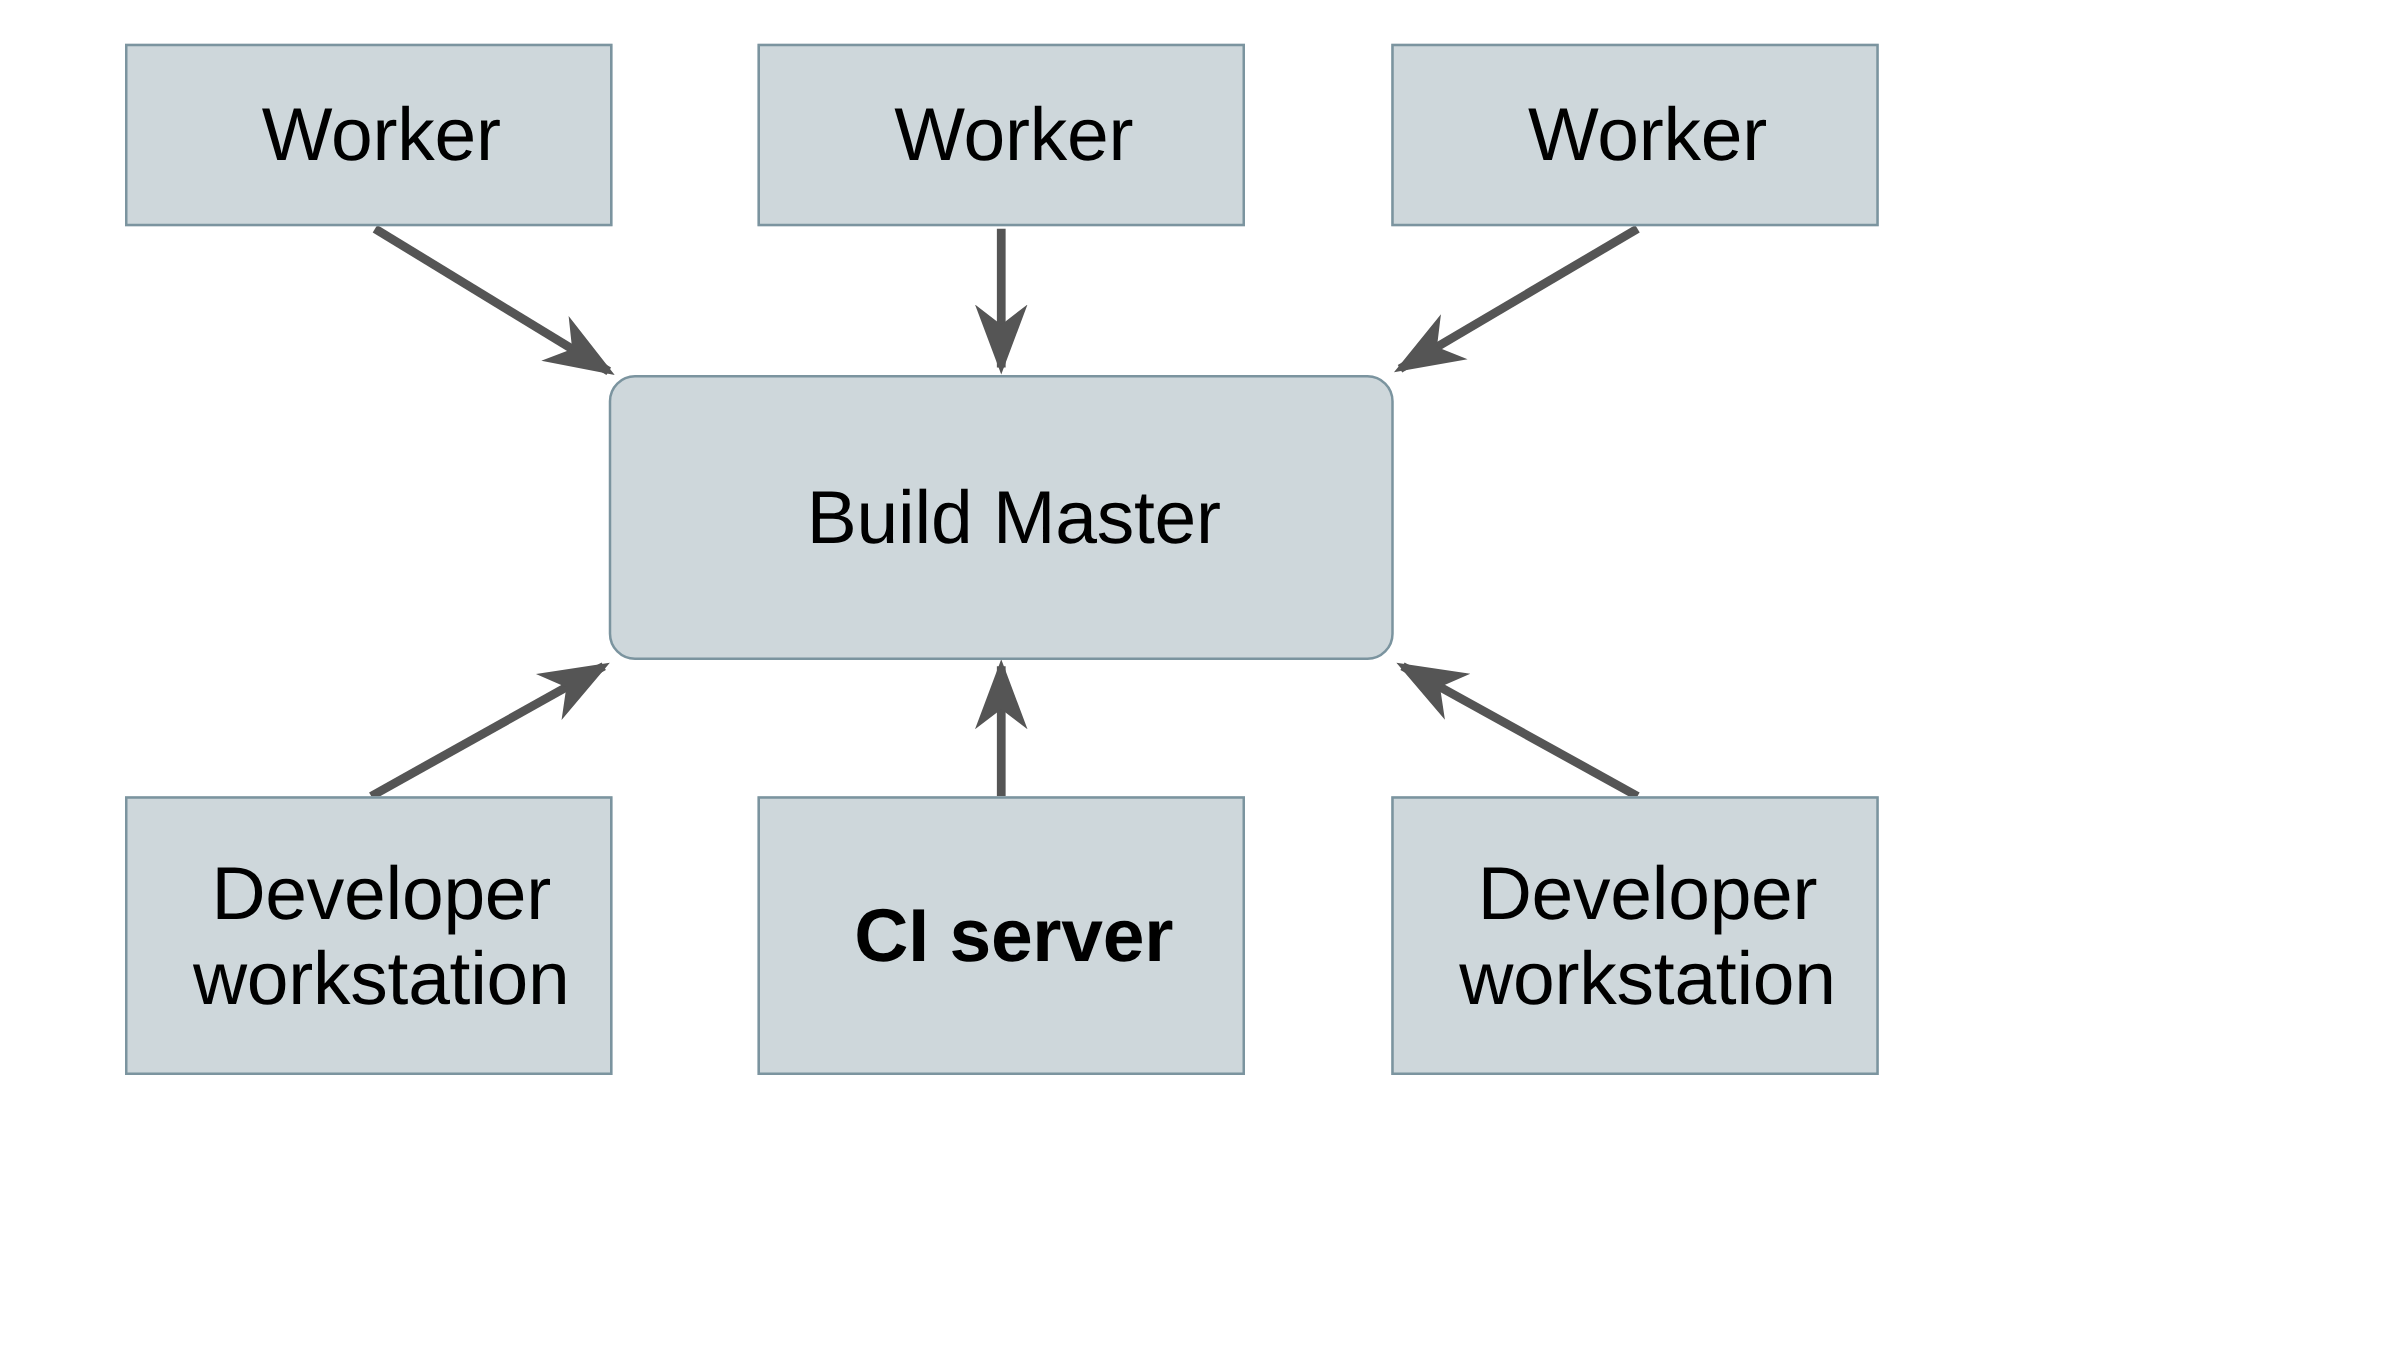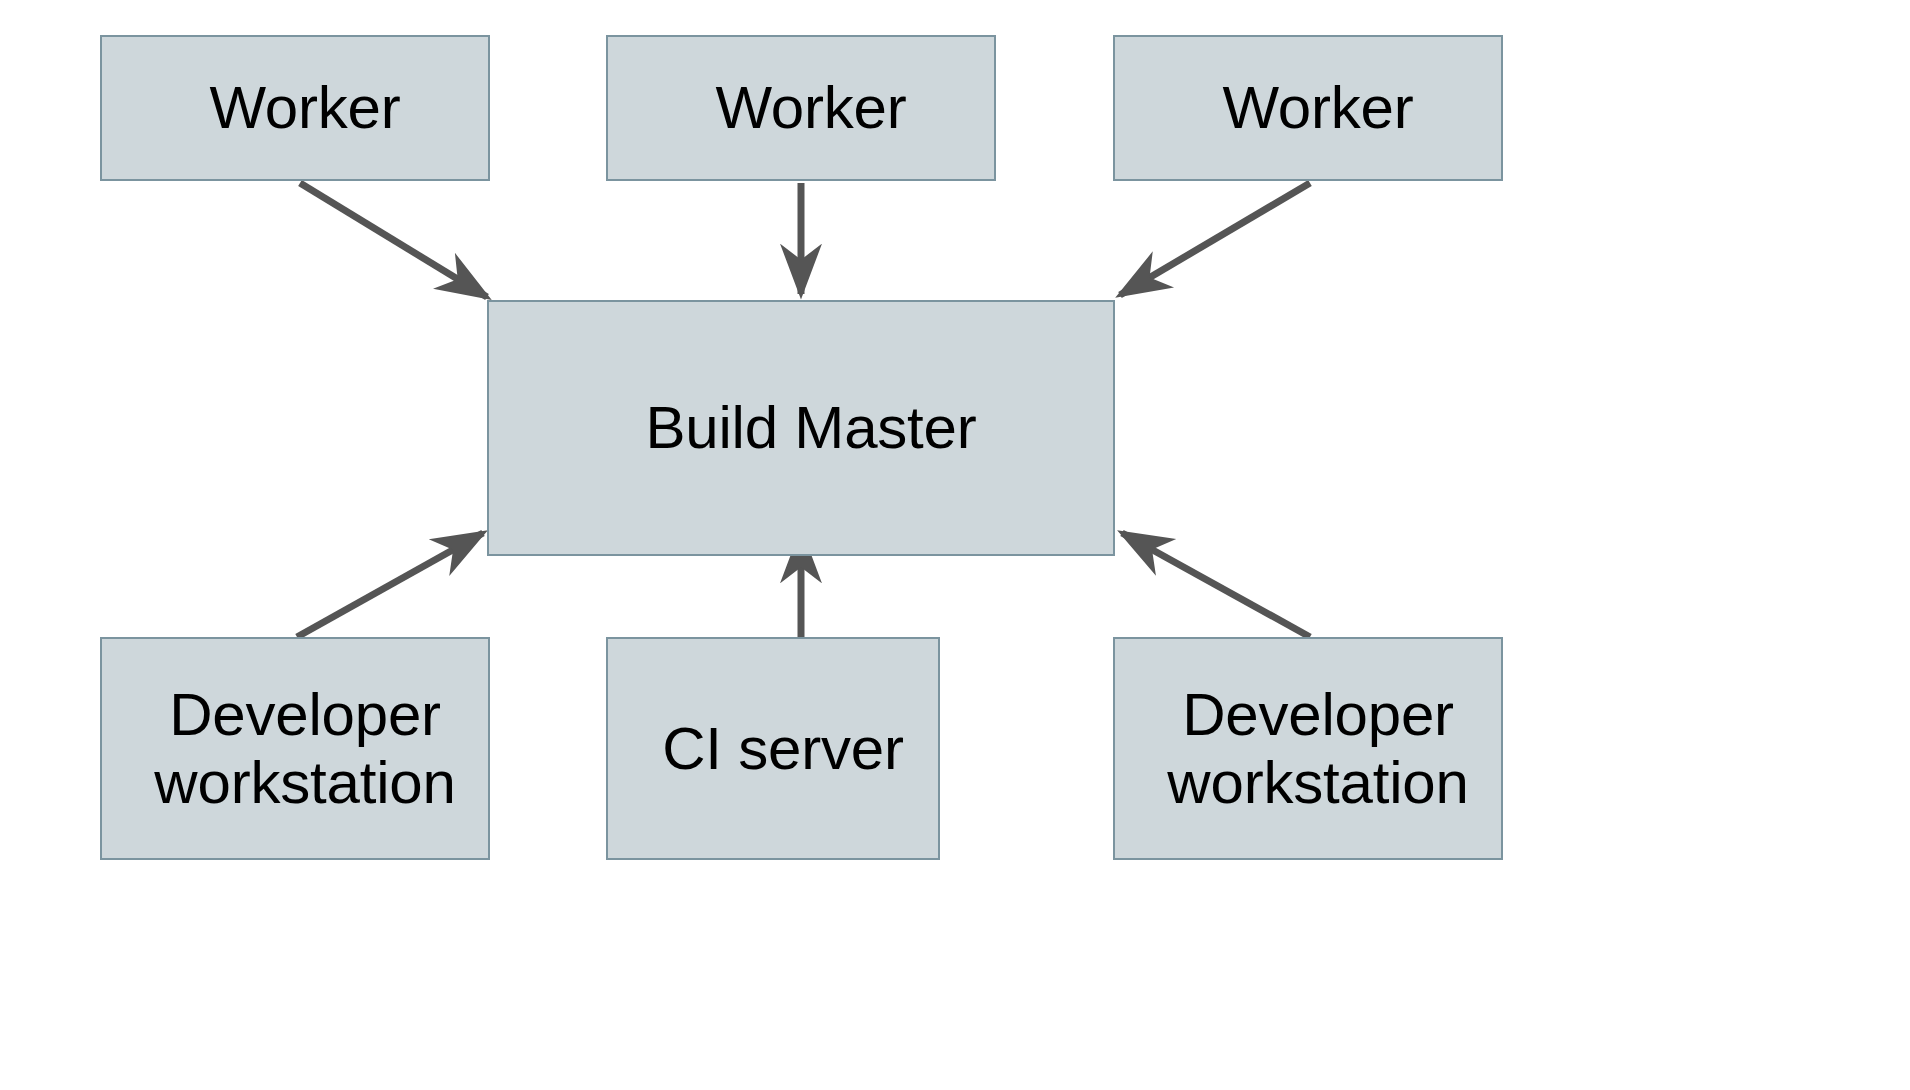--- a/index.html
+++ b/index.html
@@ -26,23 +26,23 @@
     text-align: center;
     color: #000000;
     line-height: 1.12;
     white-space: pre-line;
     letter-spacing: -0.2px;
     padding-left: 20px;
   }
   .node-worker-1 { left: 100px;  top: 35px;  width: 390px; height: 146px; font-size: 60px; }
   .node-worker-2 { left: 606px;  top: 35px;  width: 390px; height: 146px; font-size: 60px; }
   .node-worker-3 { left: 1113px; top: 35px;  width: 390px; height: 146px; font-size: 60px; }
-  .node-master   { left: 487px;  top: 300px; width: 628px; height: 256px; font-size: 60px; }
+  .node-master   { left: 487px;  top: 300px; width: 628px; height: 228px; font-size: 60px; border-radius: 21px; }
   .node-dev-1    { left: 100px;  top: 637px; width: 390px; height: 223px; font-size: 60px; }
-  .node-ci       { left: 606px;  top: 637px; width: 334px; height: 223px; font-size: 60px; }
+  .node-ci       { left: 606px;  top: 637px; width: 390px; height: 223px; font-size: 60px; font-weight: bold; }
   .node-dev-2    { left: 1113px; top: 637px; width: 390px; height: 223px; font-size: 60px; }
   #edges {
     position: absolute;
     left: 0;
     top: 0;
     width: 1910px;
     height: 1090px;
     pointer-events: none;
   }
 </style>

